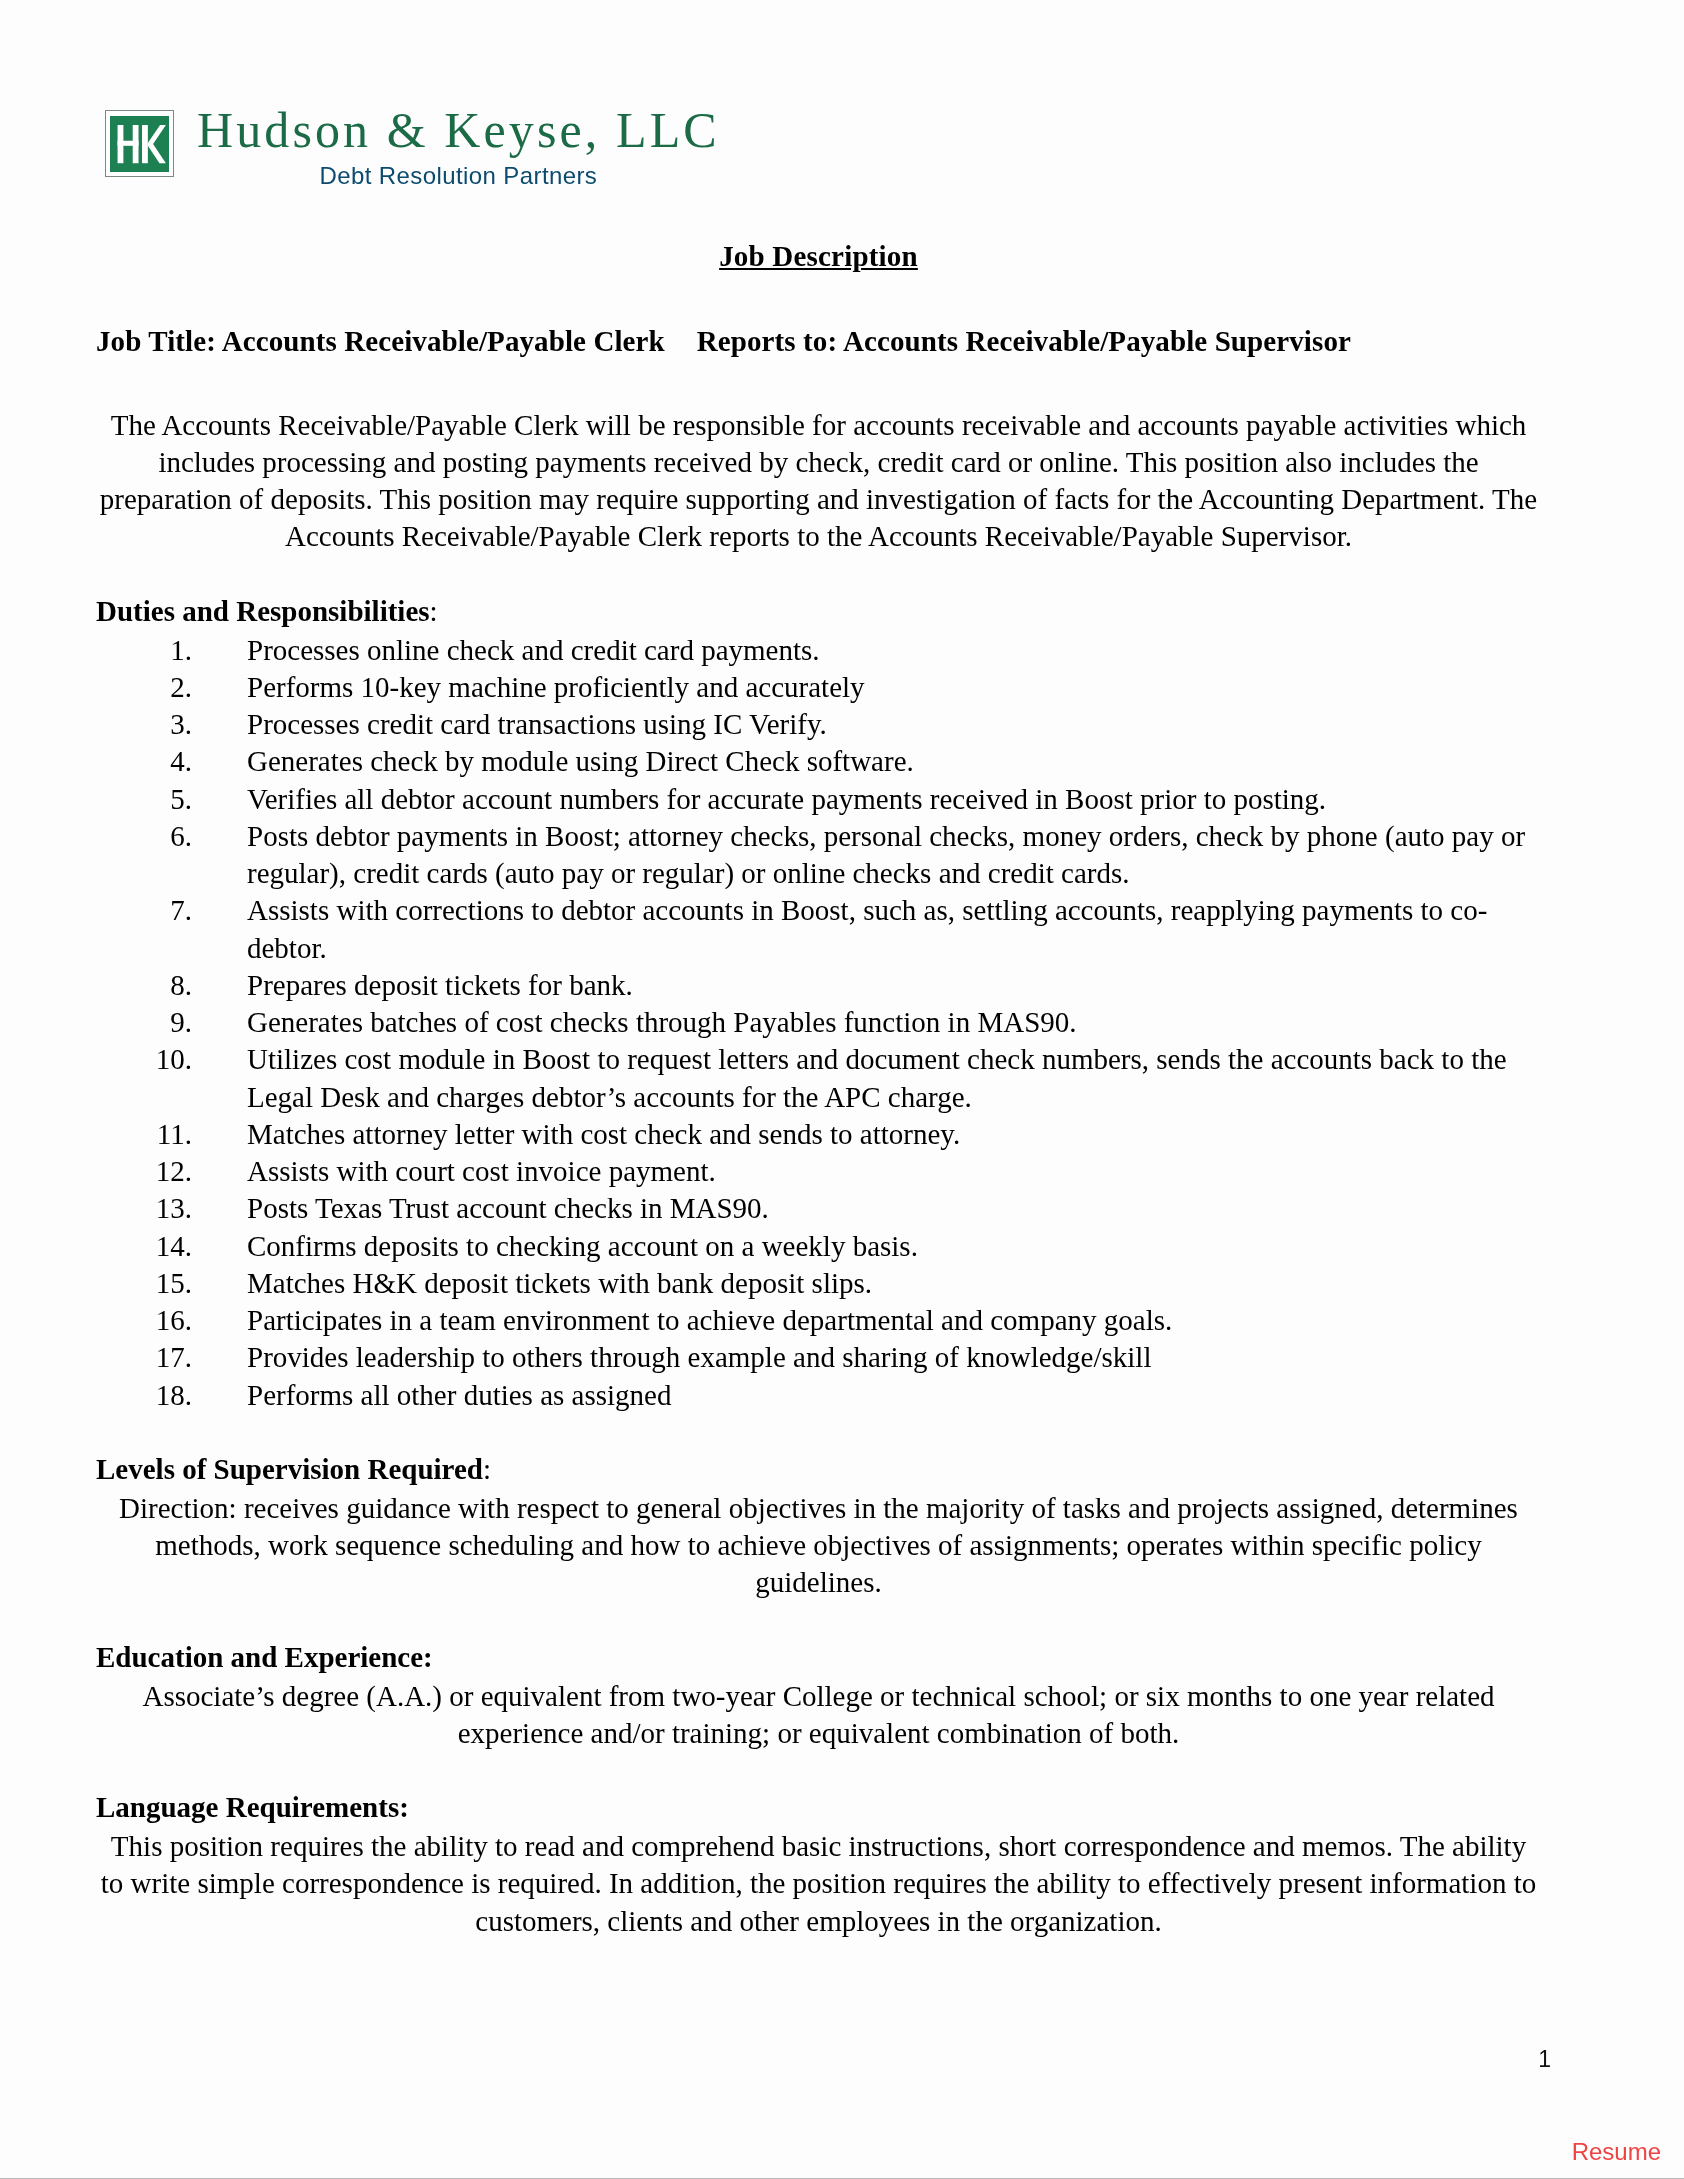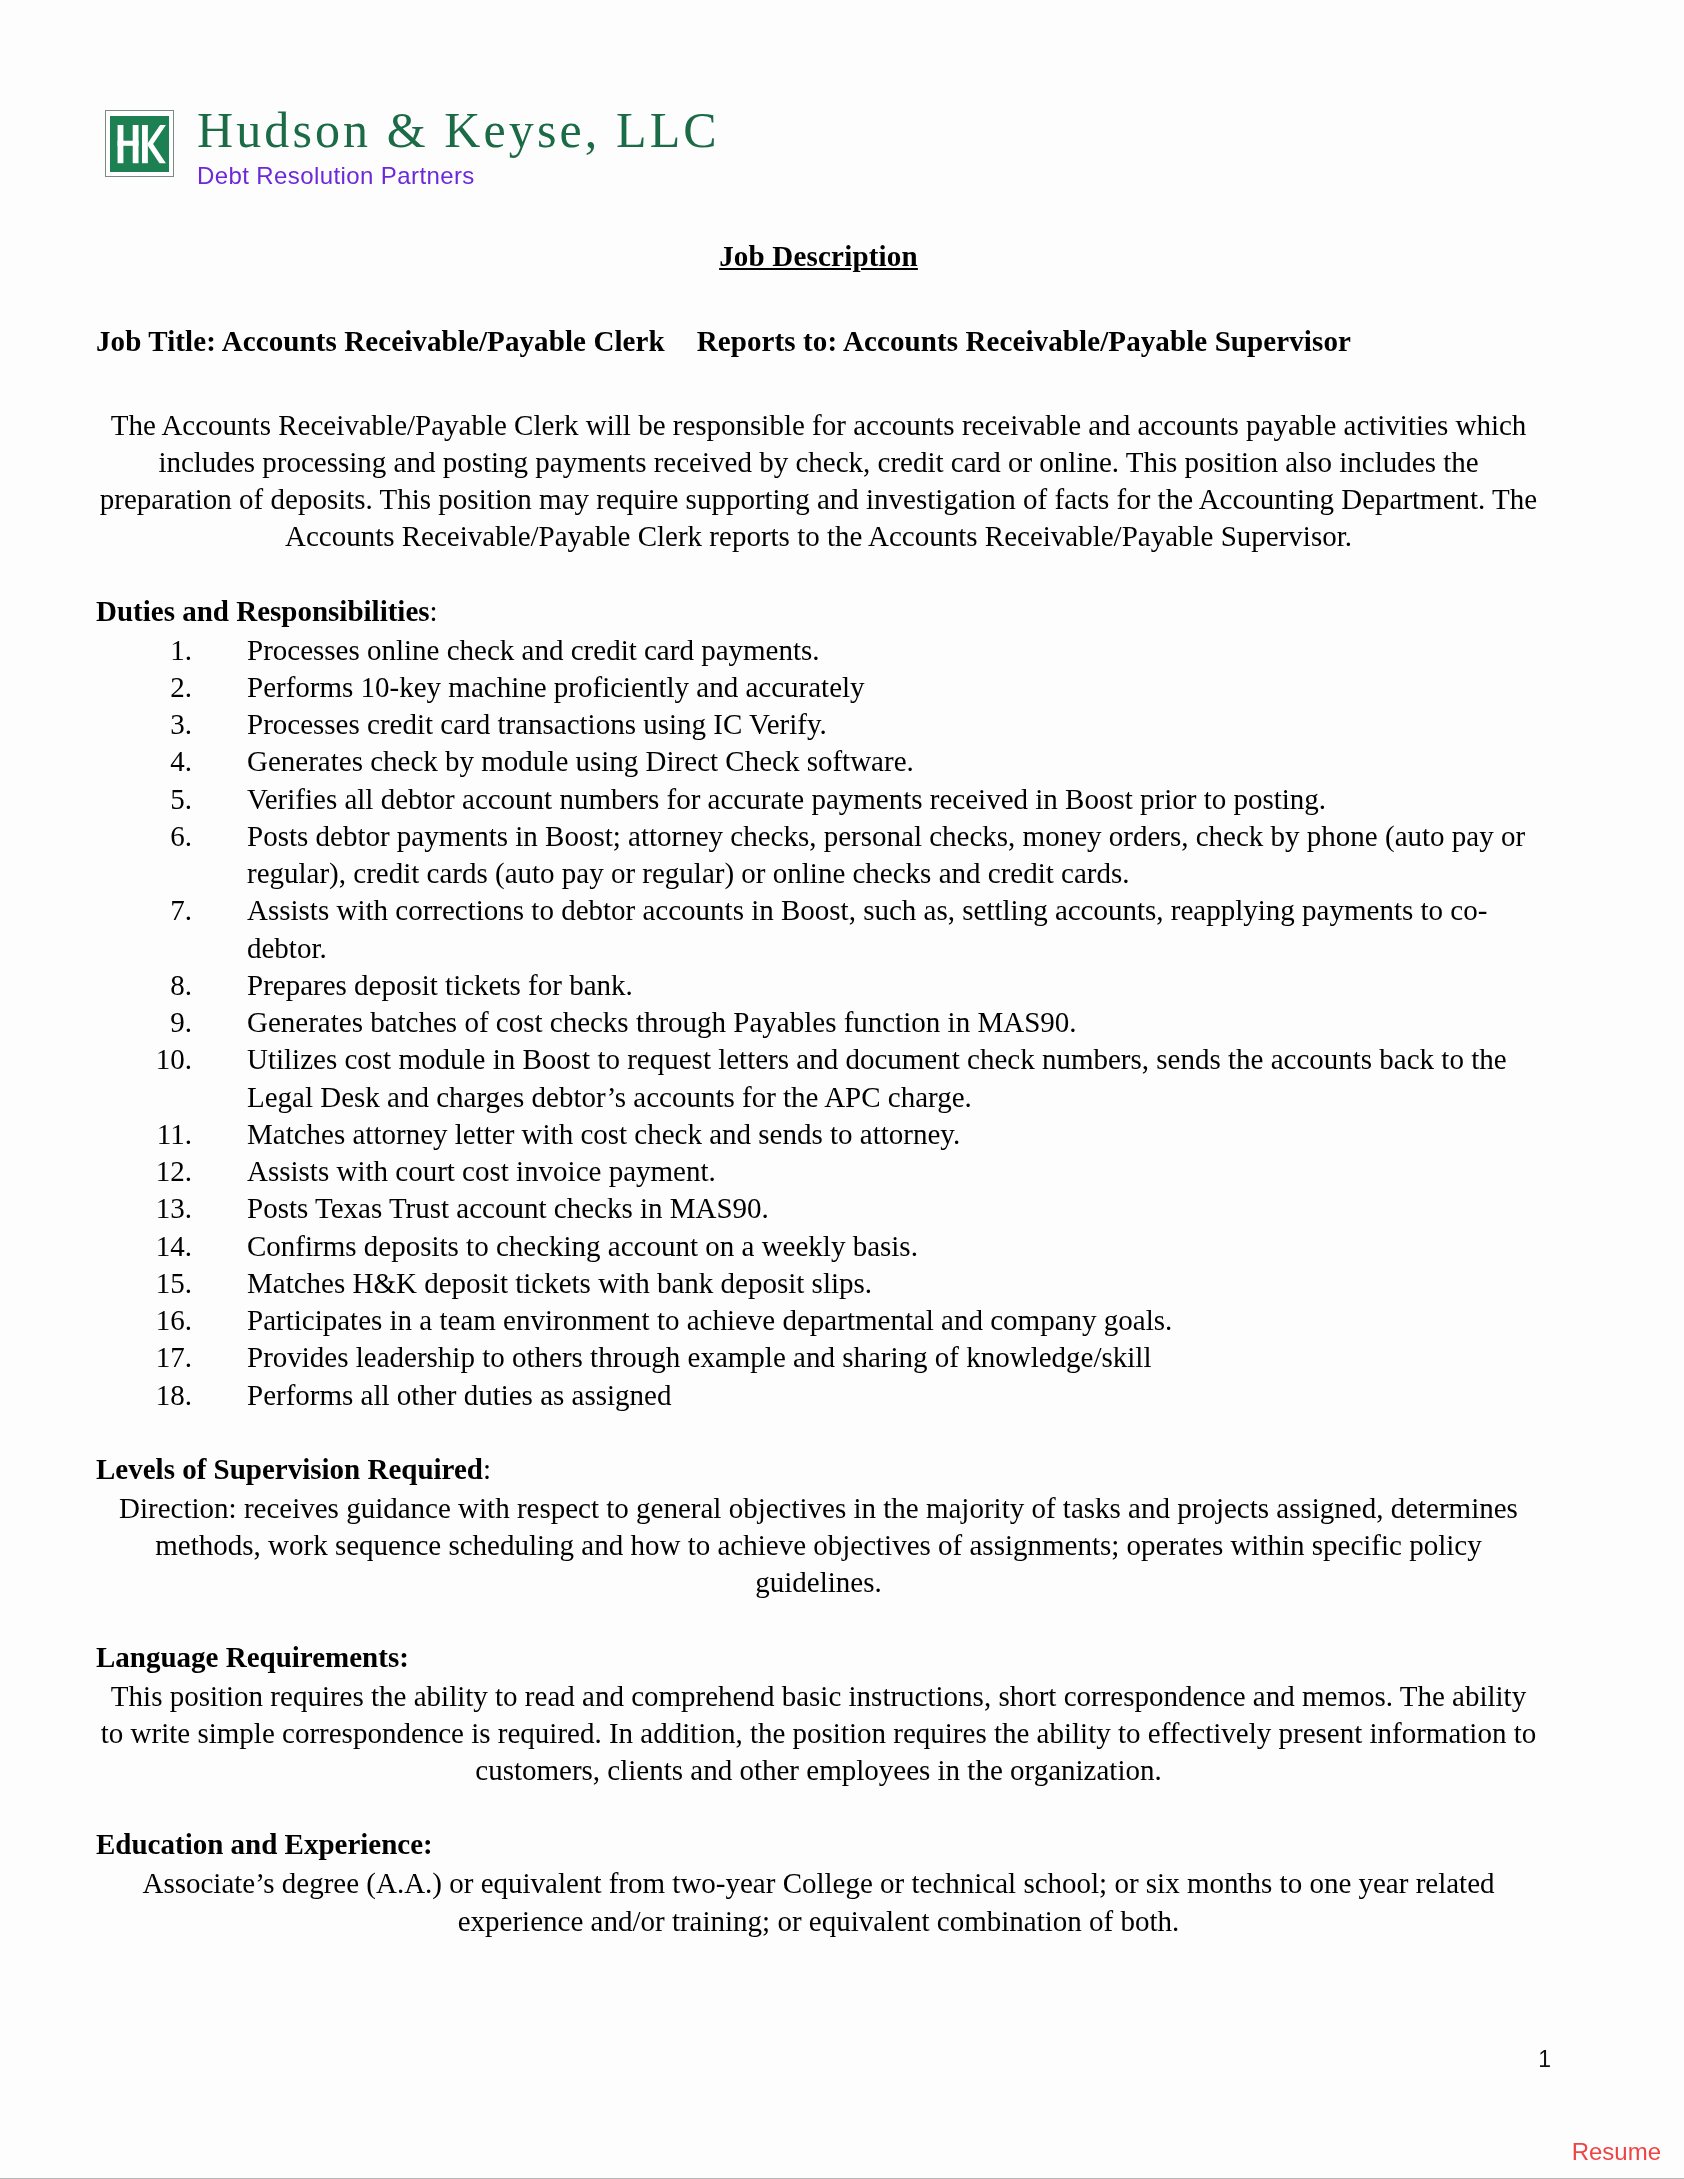--- a/index.html
+++ b/index.html
@@ -62,23 +62,23 @@
     line-height: 1.0;
     color: #1c6b47;
     letter-spacing: 3.1px;
     white-space: nowrap;
     text-align: center;
   }
   .tagline {
     font-family: "Liberation Sans", "DejaVu Sans", sans-serif;
     font-size: 24px;
     line-height: 1.0;
-    color: #6d28d9;
+    color: #0c4a6e;
     letter-spacing: 0.4px;
-    text-align: left;
+    text-align: center;
     margin-top: 8.9px;
     white-space: nowrap;
   }
 
   
   .doc {
     position: absolute;
     left: 96px;
     top: 238px;
     width: 1445px;
@@ -282,28 +282,28 @@
     </div>
 
     <div class="section">
       <div class="heading">
         <span>Levels of Supervision Required</span><span class="plain">:</span>
       </div>
       <p class="para">Direction:  receives guidance with respect to general objectives in the majority of tasks and projects assigned, determines methods, work sequence scheduling and how to achieve objectives of assignments; operates within specific policy guidelines.</p>
     </div>
 
     <div class="section">
+      <div class="heading">Education and Experience:</div>
+      <p class="para">Associate’s degree (A.A.) or equivalent from two-year College or technical school; or six months to one year related experience and/or training; or equivalent combination of both.</p>
+    </div>
+
+    <div class="section">
       <div class="heading">Language Requirements:</div>
       <p class="para">This position requires the ability to read and comprehend basic instructions, short correspondence and memos.  The ability to write simple correspondence is required.  In addition, the position requires the ability to effectively present information to customers, clients and other employees in the organization.</p>
     </div>
 
-    <div class="section">
-      <div class="heading">Education and Experience:</div>
-      <p class="para">Associate’s degree (A.A.) or equivalent from two-year College or technical school; or six months to one year related experience and/or training; or equivalent combination of both.</p>
-    </div>
-
   </div>
 
   <div class="page-number">1</div>
   <div class="footer-label">Resume</div>
 
 </div>
 
 
 </body></html>

